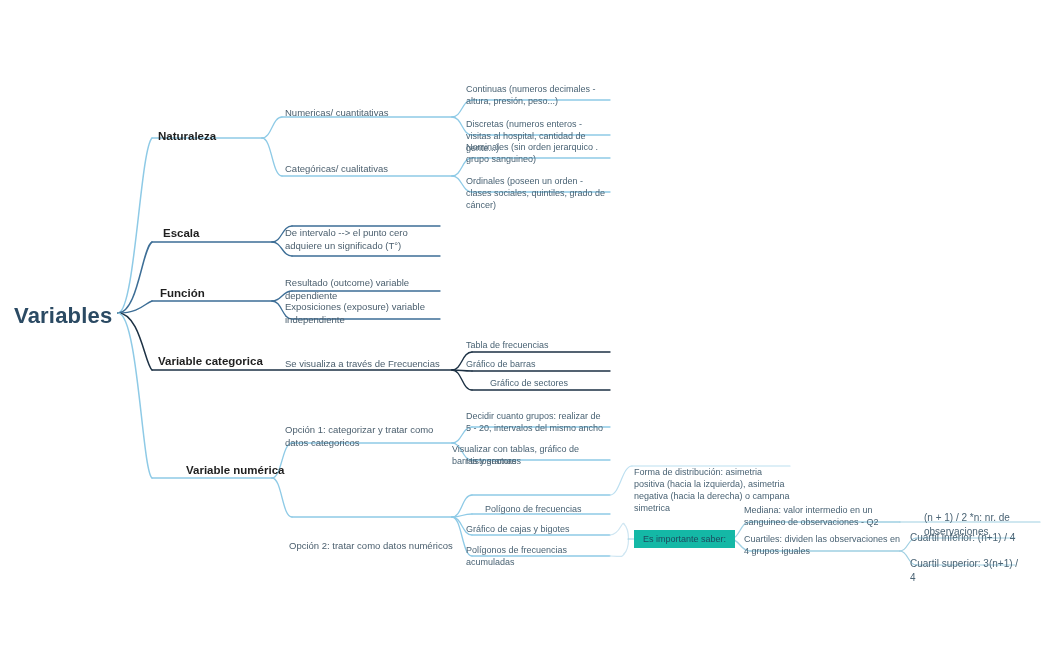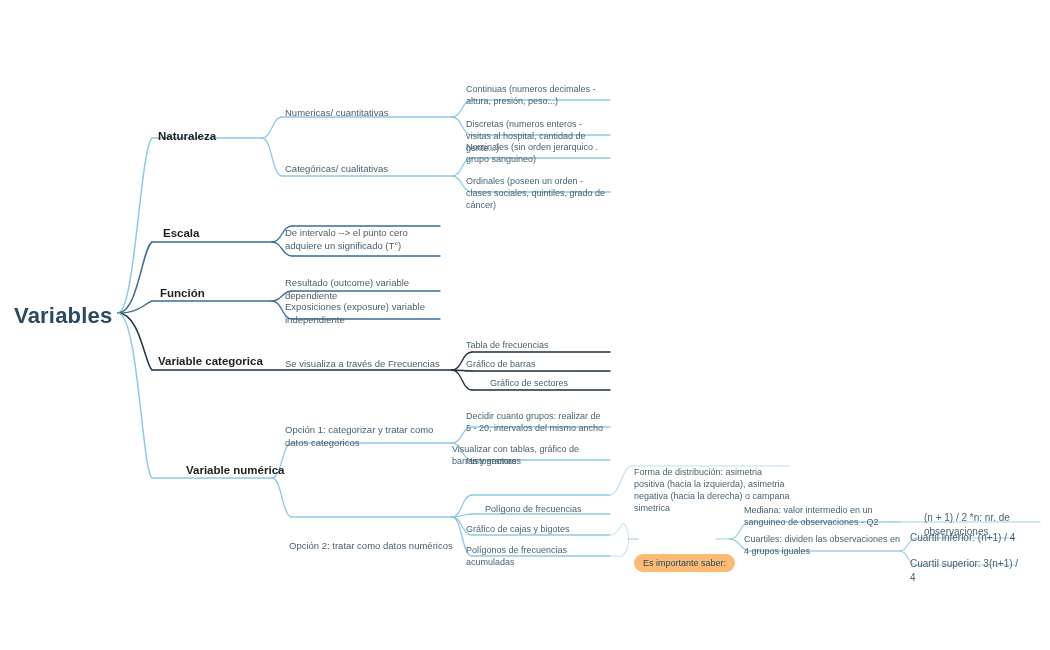--- a/index.html
+++ b/index.html
@@ -21,24 +21,23 @@
   .lvl2{
     font-size:9.5px;color:#4a5e6d;line-height:1.35;font-weight:400;
   }
   .lvl3{
     font-size:9px;color:#4a6374;line-height:1.35;font-weight:400;
   }
   .lvl4{
     font-size:10px;color:#4a6374;line-height:1.35;font-weight:400;
   }
   .hl-box{
-    background:#fdba74;color:#1d4a5e;font-size:9px;
-    padding:4px 9px;border-radius:9px;white-space:nowrap;
+    background:#14b8a6;color:#1d4a5e;font-size:9px;
+    padding:4px 9px;border-radius:0;white-space:nowrap;
     font-weight:400;
-    margin-top:24px;
   }
 </style>
 </head>
 <body>
 
 <div id="canvas">
 
   <svg id="wires" viewBox="0 0 1050 650">
     <g fill="none" stroke-linecap="round">
 

